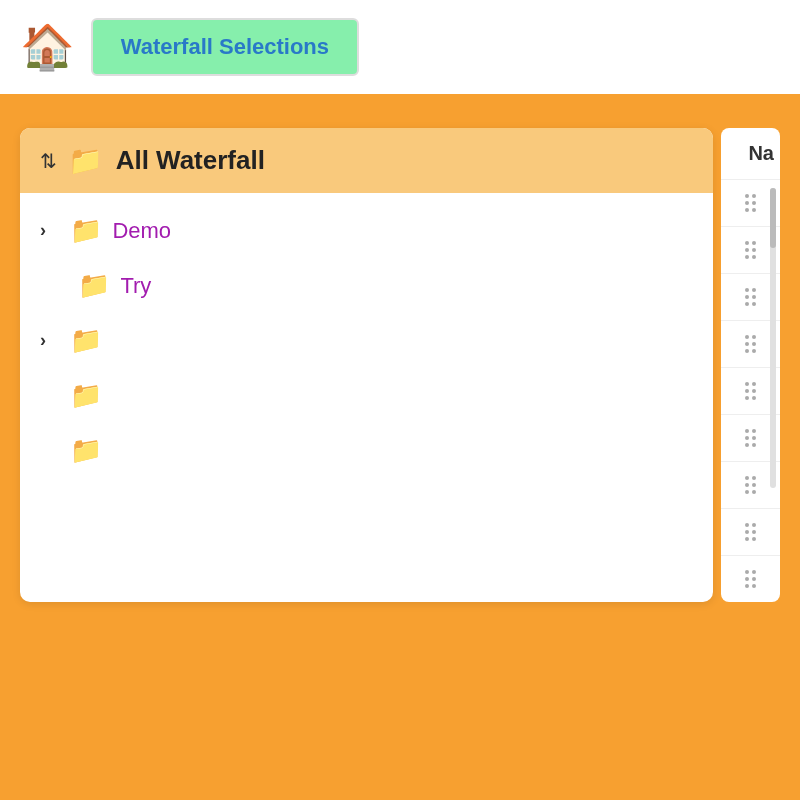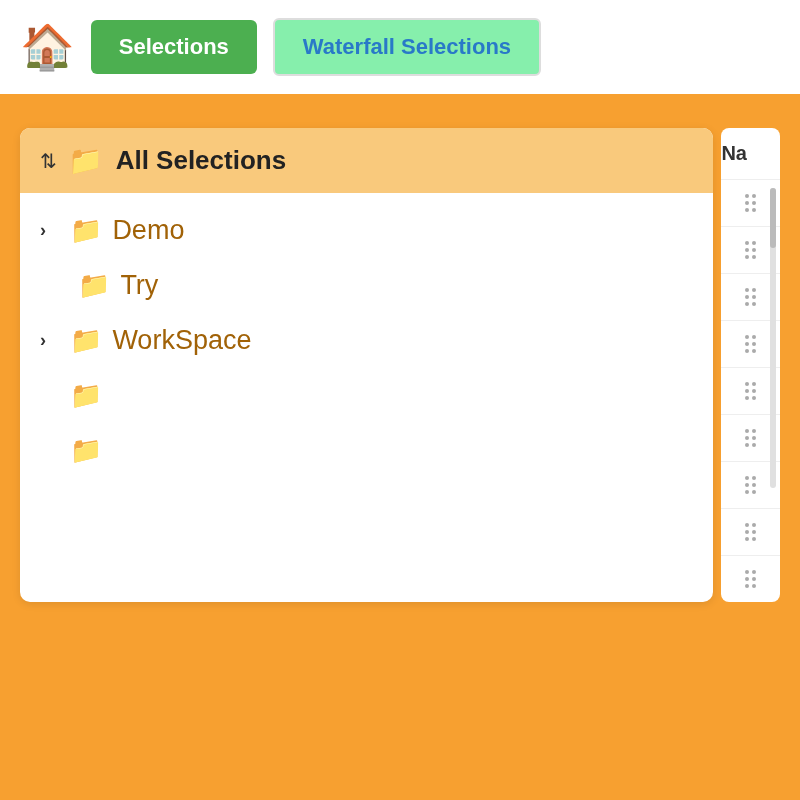--- a/index.html
+++ b/index.html
@@ -111,22 +111,22 @@
       width: 20px;
       font-weight: bold;
     }
 
     .tree-item .folder-icon {
       font-size: 26px;
       color: #222;
     }
 
     .tree-item-label {
-      font-size: 27px;
-      color: #a16207;
+      font-size: 22px;
+      color: #a21caf;
     }
 
     .tree-item.indented {
       padding-left: 58px;
     }
 
     .dots-row {
       display: flex;
       justify-content: center;
       align-items: center;
@@ -150,68 +150,66 @@
       height: 4px;
       background-color: #aaa;
       border-radius: 50%;
     }
   </style>
 </head>
 <body>
 
 <div class="header">
   <div class="home-icon">🏠</div>
-  <button class="selections-btn">Selections</button>
   <button class="waterfall-btn">Waterfall Selections</button>
 </div>
 
 <div class="main-content">
 
   <div class="left-panel">
 
     <div class="all-selections-header">
       <span class="sort-icon">⇅</span>
       <span class="folder-icon">📁</span>
-      <span class="all-selections-title">All Selections</span>
+      <span class="all-selections-title">All Waterfall</span>
     </div>
 
     <div class="tree-items">
 
       <div class="tree-item">
         <span class="chevron">›</span>
         <span class="folder-icon">📁</span>
         <span class="tree-item-label">Demo</span>
       </div>
 
       <div class="tree-item indented">
         <span class="folder-icon">📁</span>
         <span class="tree-item-label">Try</span>
       </div>
 
       <div class="tree-item">
         <span class="chevron">›</span>
         <span class="folder-icon">📁</span>
-        <span class="tree-item-label">WorkSpace</span>
       </div>
 
       <div class="tree-item">
         <span class="chevron" style="visibility:hidden;">›</span>
         <span class="folder-icon">📁</span>
       </div>
 
       <div class="tree-item">
         <span class="chevron" style="visibility:hidden;">›</span>
         <span class="folder-icon">📁</span>
       </div>
 
     </div>
   </div>
 
   <div style="margin-left: 8px; background: white; border-radius: 8px; overflow: hidden; width: 60px; position: relative;">
-    <div style="padding: 14px 0; font-size: 20px; font-weight: bold; color: #333; border-bottom: 1px solid #eee;">Na</div>
+    <div style="padding: 14px 27px; font-size: 20px; font-weight: bold; color: #333; border-bottom: 1px solid #eee;">Na</div>
     <div>
       <div class="dots-row">
           <div class="dots">
             <div class="dot"></div>
             <div class="dot"></div>
             <div class="dot"></div>
             <div class="dot"></div>
             <div class="dot"></div>
             <div class="dot"></div>
           </div>

